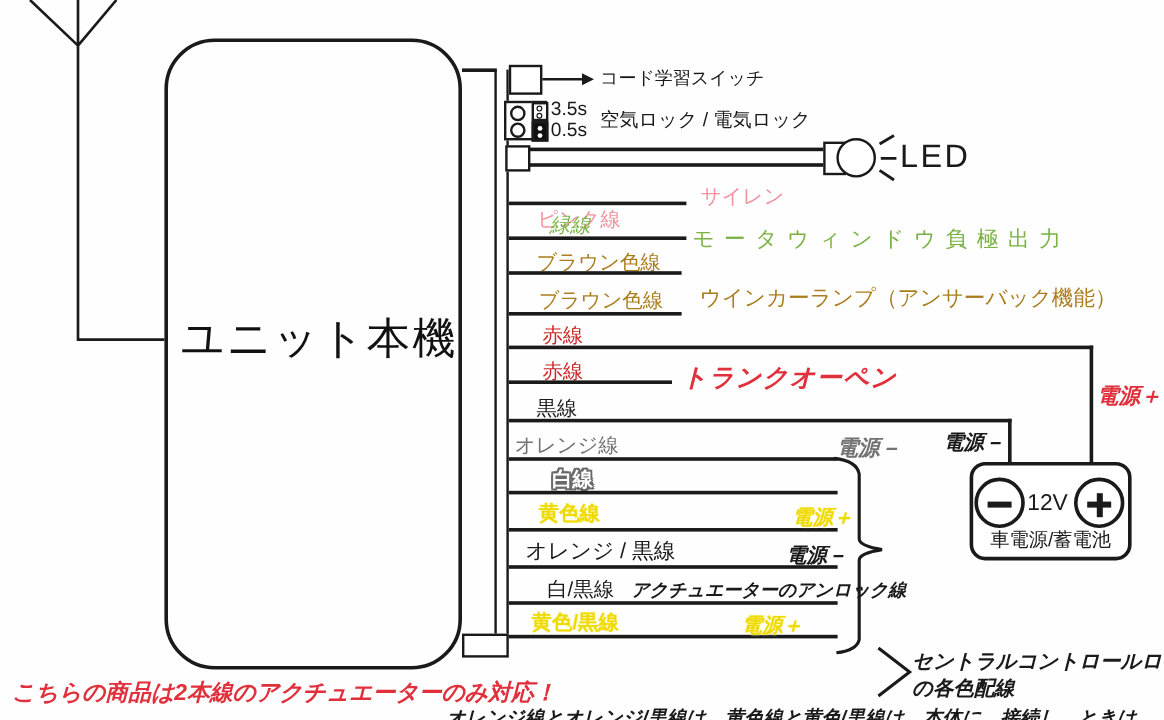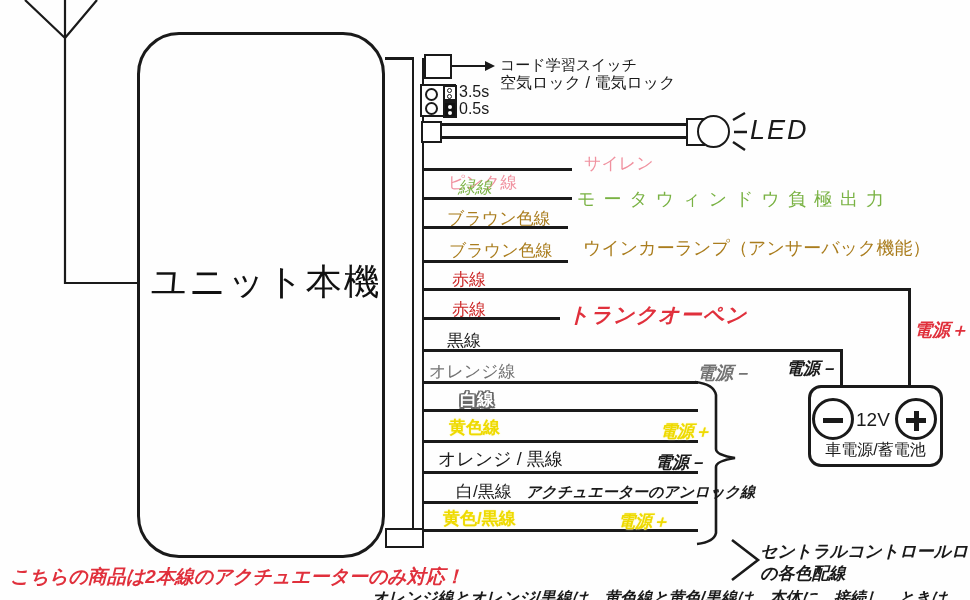--- a/index.html
+++ b/index.html
@@ -64,31 +64,31 @@
   <div class="pin-dot" style="left:425px;top:88px;width:13px;height:13px;border:2px solid #1a1a1a;background:#fff;"></div>
   <div class="pin-dot" style="left:425px;top:102px;width:13px;height:13px;border:2px solid #1a1a1a;background:#fff;"></div>
   <div class="sq" style="left:443px;top:85px;width:14px;height:16px;border-width:2px;"></div>
   <div class="pin-dot" style="left:447px;top:88px;width:5px;height:5px;border:1.5px solid #1a1a1a;"></div>
   <div class="pin-dot" style="left:447px;top:94px;width:5px;height:5px;border:1.5px solid #1a1a1a;"></div>
   <div class="sq" style="left:443px;top:101px;width:14px;height:17px;background:#111;"></div>
   <div class="pin-dot" style="left:448px;top:105px;width:4px;height:4px;background:#fff;"></div>
   <div class="pin-dot" style="left:448px;top:111px;width:4px;height:4px;background:#fff;"></div>
   <span class="abs" style="left:459px;top:83px;font-size:16px;">3.5s</span>
   <span class="abs" style="left:459px;top:100px;font-size:16px;">0.5s</span>
-  <span class="abs" style="left:500px;top:73px;font-size:16px;text-align:center;">空気ロック / 電気ロック</span>
+  <span class="abs" style="left:500px;top:90px;font-size:16px;text-align:center;">空気ロック / 電気ロック</span>
 
   <div class="sq" style="left:421px;top:121px;width:21px;height:22px;"></div>
   <div class="wire" style="left:441px;top:123px;width:246px;height:2.5px;"></div>
   <div class="wire" style="left:441px;top:136px;width:246px;height:2.5px;"></div>
   <div class="sq" style="left:686px;top:118px;width:19px;height:28px;"></div>
   <div class="sq" style="left:697px;top:115px;width:33px;height:33px;border-radius:50%;"></div>
   <svg style="left:730px;top:110px" width="24" height="44" viewBox="0 0 24 44">
     <path class="ln" stroke-width="2.4" d="M3,10 L15,3 M4,22 L17,22 M3,32 L15,40"></path>
   </svg>
-  <span class="abs" style="left:750px;top:115px;font-size:27px;letter-spacing:2px;font-style:italic;">LED</span>
+  <span class="abs" style="left:750px;top:115px;font-size:27px;letter-spacing:2px;">LED</span>
 
   <span class="lbl c-pink" style="left:448px;top:147px;margin-top:24px;">ピンク線</span>
   <span class="lbl c-green" style="left:458px;top:176px;font-style:italic;">緑線</span>
   <span class="lbl c-brown" style="left:447px;top:207px;">ブラウン色線</span>
   <span class="lbl c-brown" style="left:449px;top:239px;">ブラウン色線</span>
   <span class="lbl c-red" style="left:452px;top:268px;">赤線</span>
   <span class="lbl c-red" style="left:452px;top:298px;">赤線</span>
   <span class="lbl" style="left:447px;top:329px;">黒線</span>
   <span class="lbl c-orange" style="left:429px;top:360px;">オレンジ線</span>
   <span class="lbl c-outline" style="left:460px;top:388px;">白線</span>

